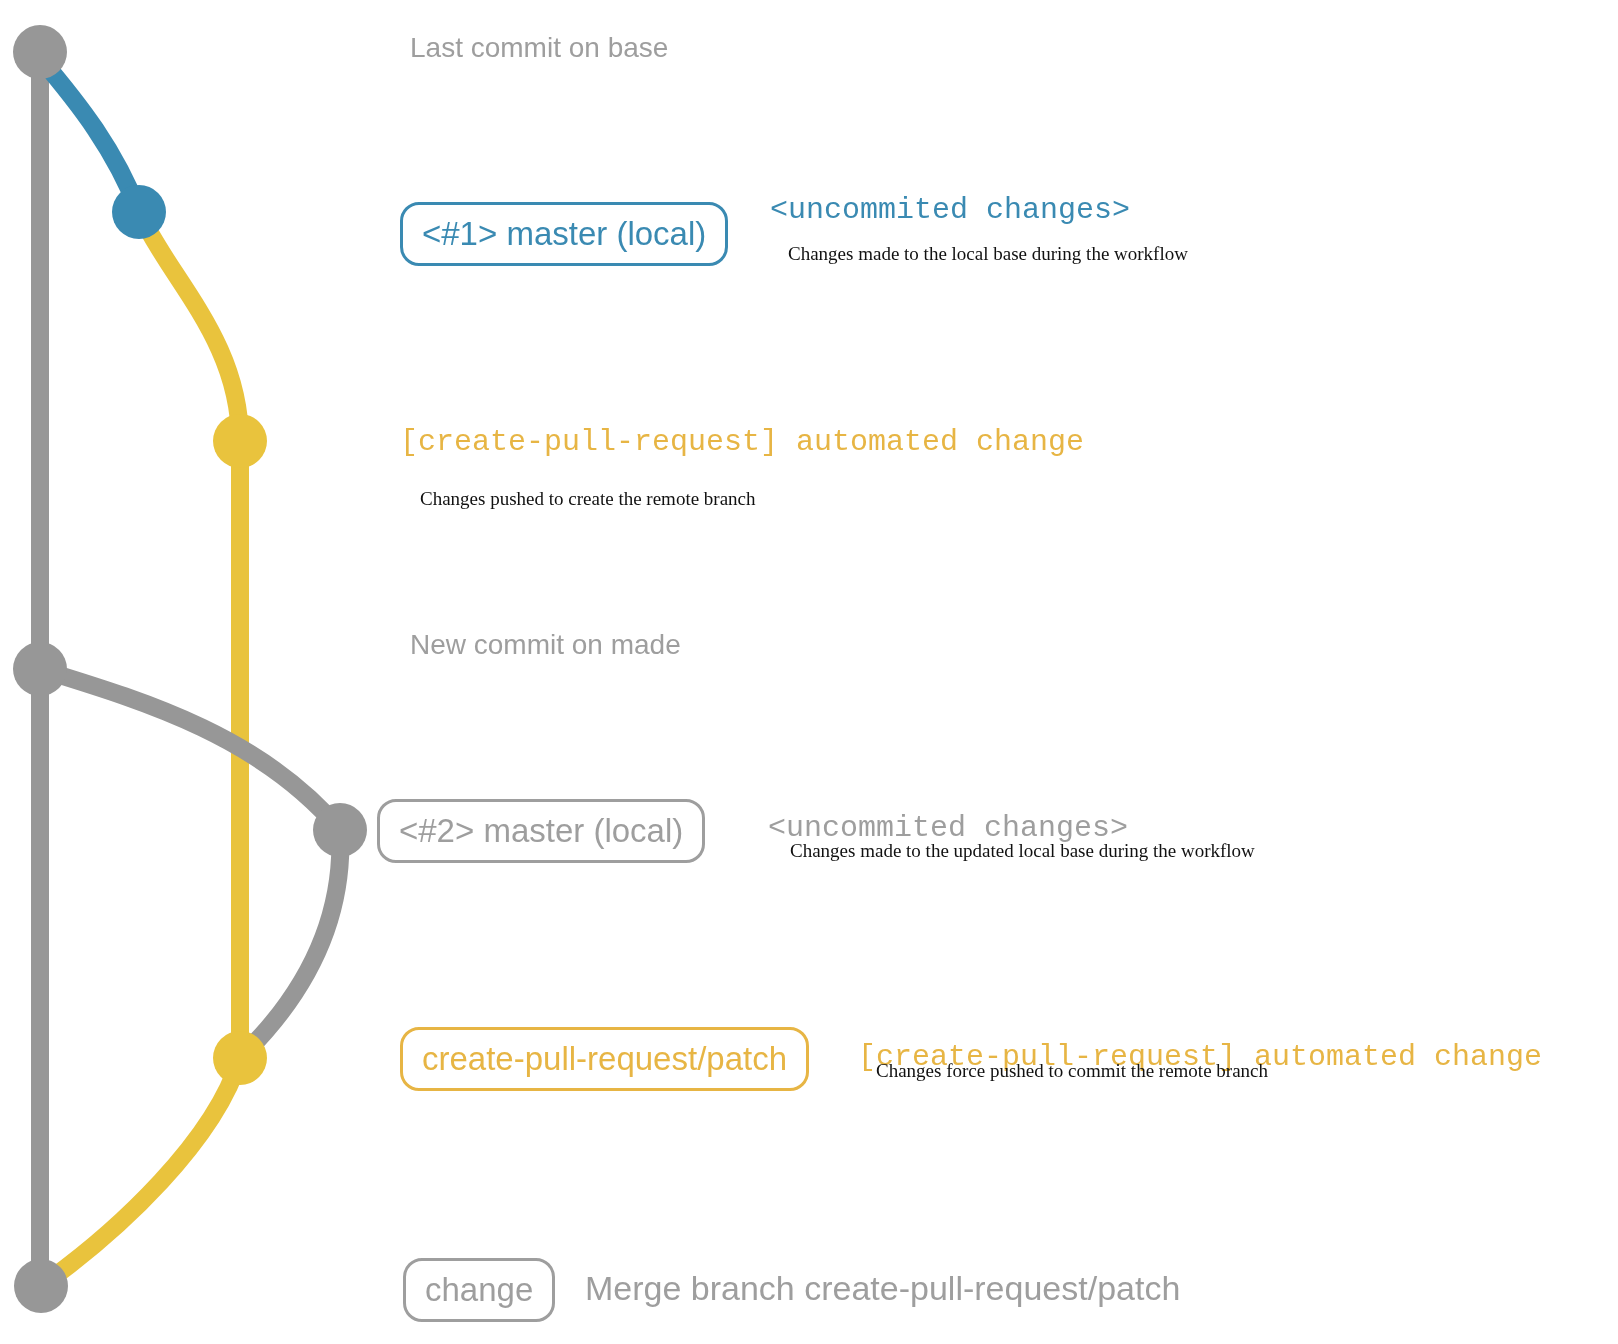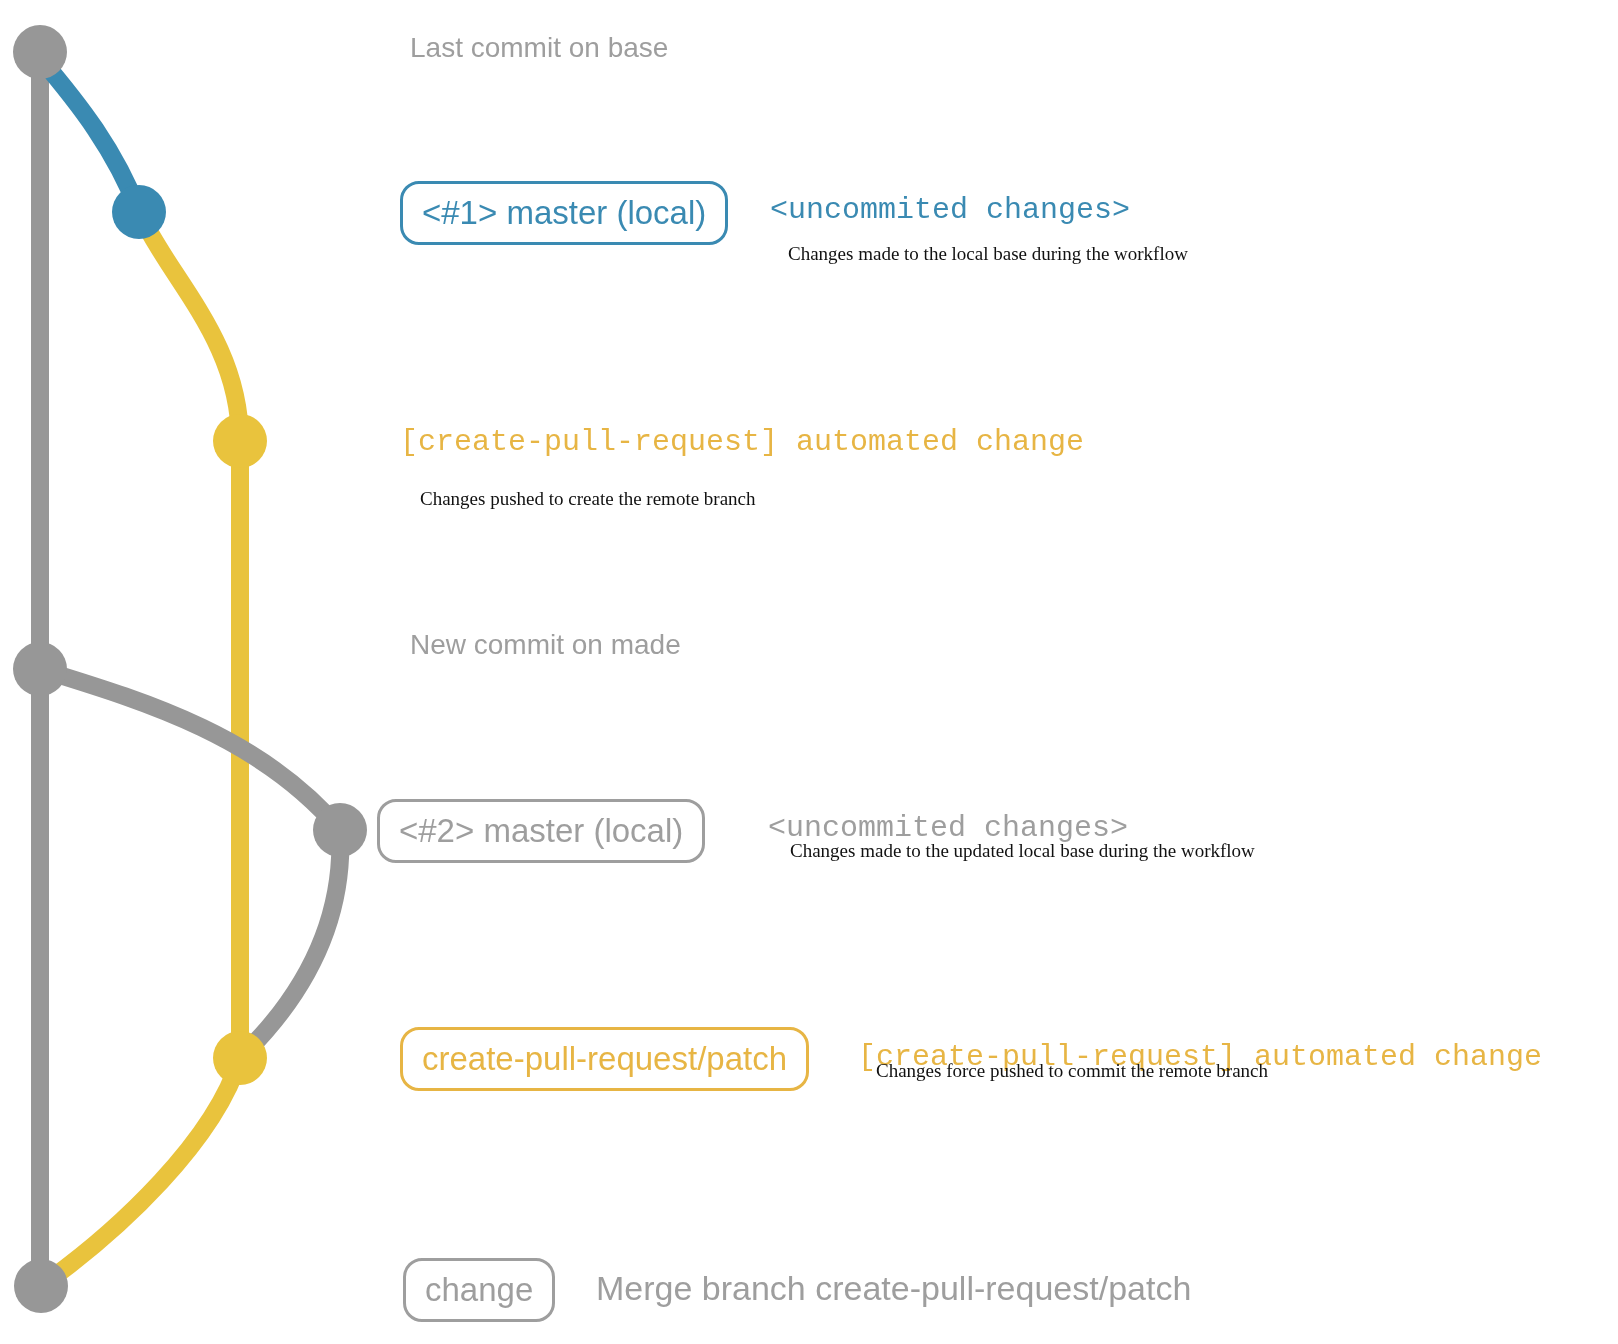--- a/index.html
+++ b/index.html
@@ -16,27 +16,27 @@
     font-family:"Liberation Sans", sans-serif;
   }
   .graph{position:absolute;left:0;top:0;}
   .graph path{fill:none;stroke-width:18px;}
   .p-gray{stroke:var(--graph-gray);}
   .p-blue{stroke:var(--blue);}
   .p-yellow{stroke:var(--yellow);}
 
   .abs{position:absolute;white-space:nowrap;}
   .note{font-size:28px;line-height:1.1;color:var(--gray);}
-  .note-sm{font-size:34px;line-height:1.2;color:var(--gray);margin-left:11px;}
+  .note-sm{font-size:34px;line-height:1.2;color:var(--gray);}
   .badge{
     display:inline-flex;align-items:center;justify-content:center;
     padding:9px 19px;border:3px solid;border-radius:19px;
     font-size:33px;line-height:1.2;background:#fff;
   }
-  .badge.blue{border-color:var(--blue);color:var(--blue);}
+  .badge.blue{border-color:var(--blue);color:var(--blue);margin-top:21px;}
   .badge.gray{border-color:var(--gray);color:var(--gray);}
   .badge.yellow{border-color:var(--yellow-text);color:var(--yellow-text);text-align:right;}
   .ann{font-size:30px;line-height:1.2;font-family:Liberation Mono, monospace;}
   .ann.blue{color:var(--blue);}
   .ann.gray{color:var(--gray);}
   .ann.yellow{color:var(--yellow-text);}
   .desc{
     font-family:"Liberation Serif", serif;
     font-size:19px;line-height:1.2;color:var(--ink);
   }

